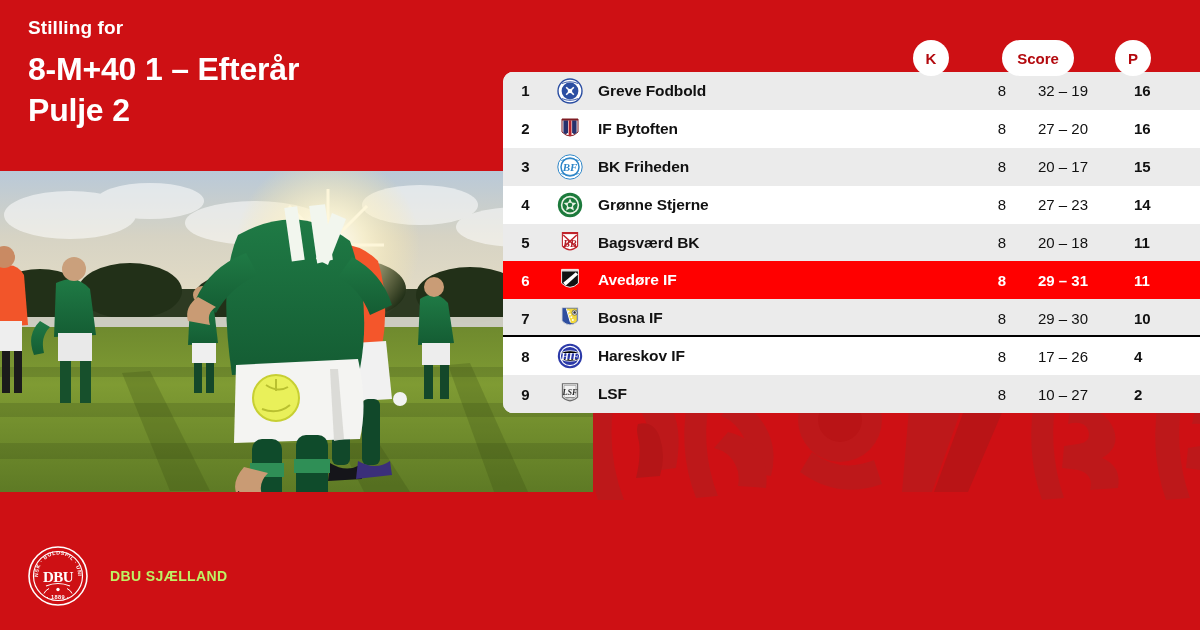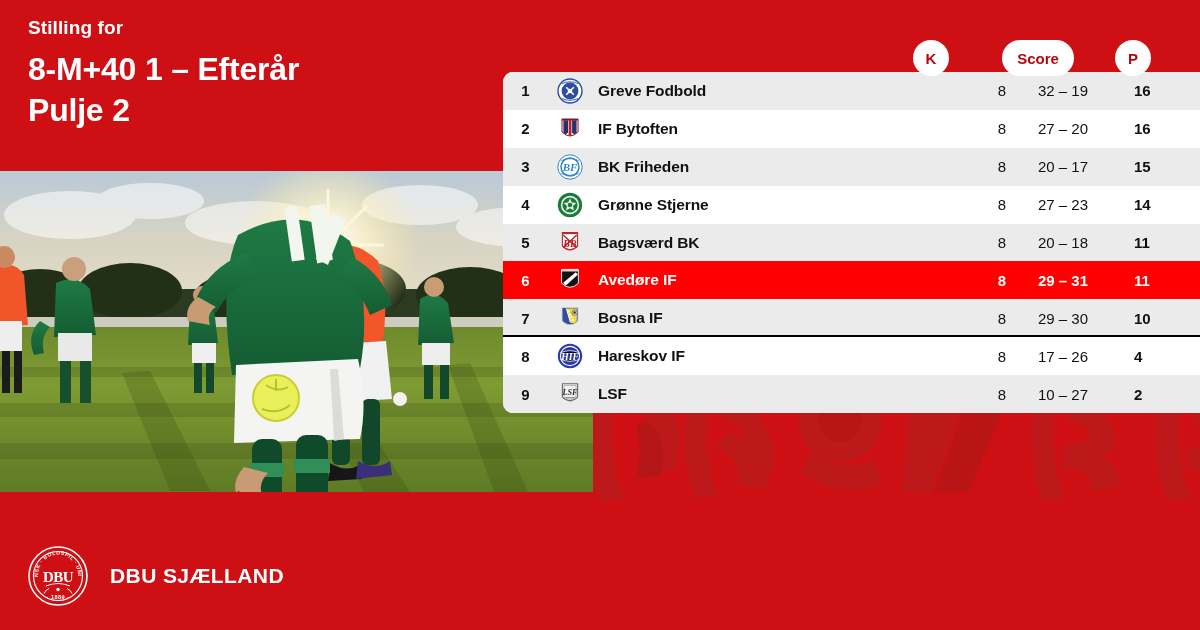--- a/index.html
+++ b/index.html
@@ -64,21 +64,21 @@
     box-shadow:0 0 0 0 rgba(0,0,0,0);
   }
   #pill-k{left:913px;top:40px;width:36px;height:36px;}
   #pill-score{left:1002px;top:40px;width:72px;height:36px;font-size:15px;}
   #pill-p{left:1115px;top:40px;width:36px;height:36px;}
 
   
   .footer{position:absolute;left:28px;top:546px;display:flex;align-items:center;z-index:7;}
   .dbu-crest{width:60px;height:60px;flex:none;}
   .footer-label{
-    color:#ffffff;font-size:21px;font-weight:700;letter-spacing:.4px;margin-left:22px;
+    color:#bef264;font-size:14px;font-weight:700;letter-spacing:.4px;margin-left:22px;
   }
 </style>
 </head>
 <body>
 
 <div id="stage">
 
   <div class="watermark">
     <svg class="wm-svg" width="680" height="140" viewBox="0 0 680 140" aria-hidden="true">
       <g fill="#B02020" opacity="0.55">

